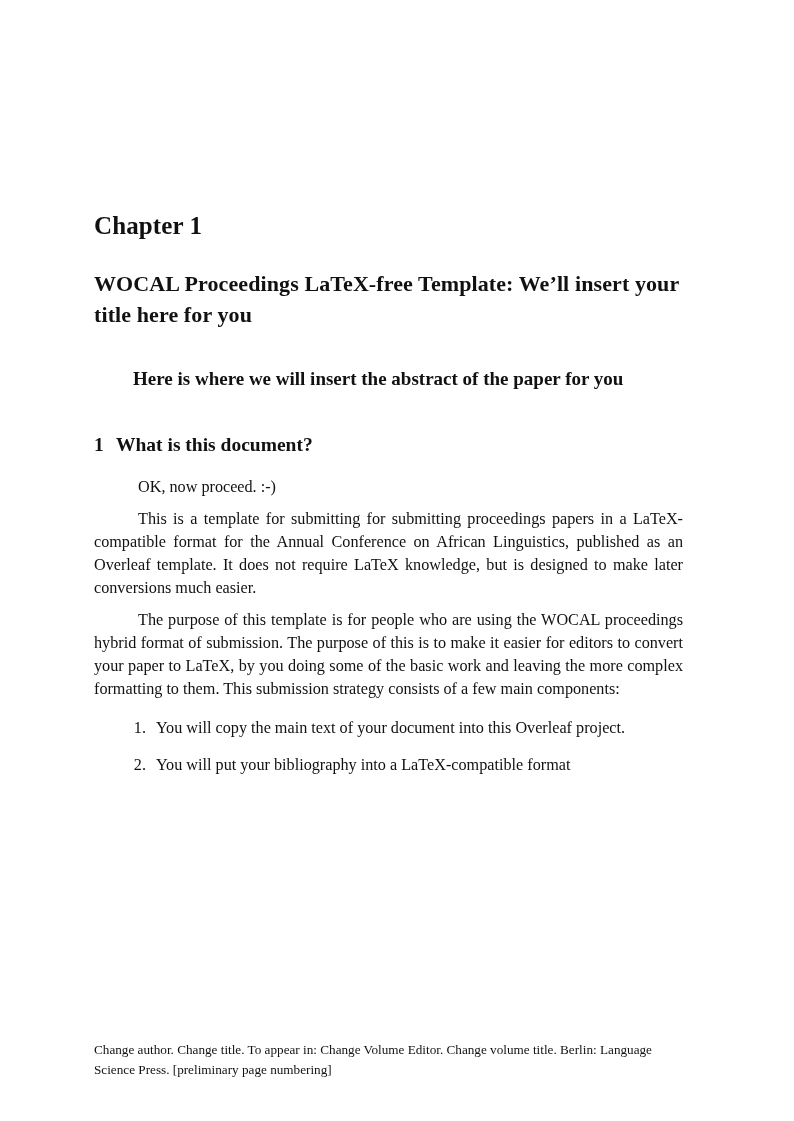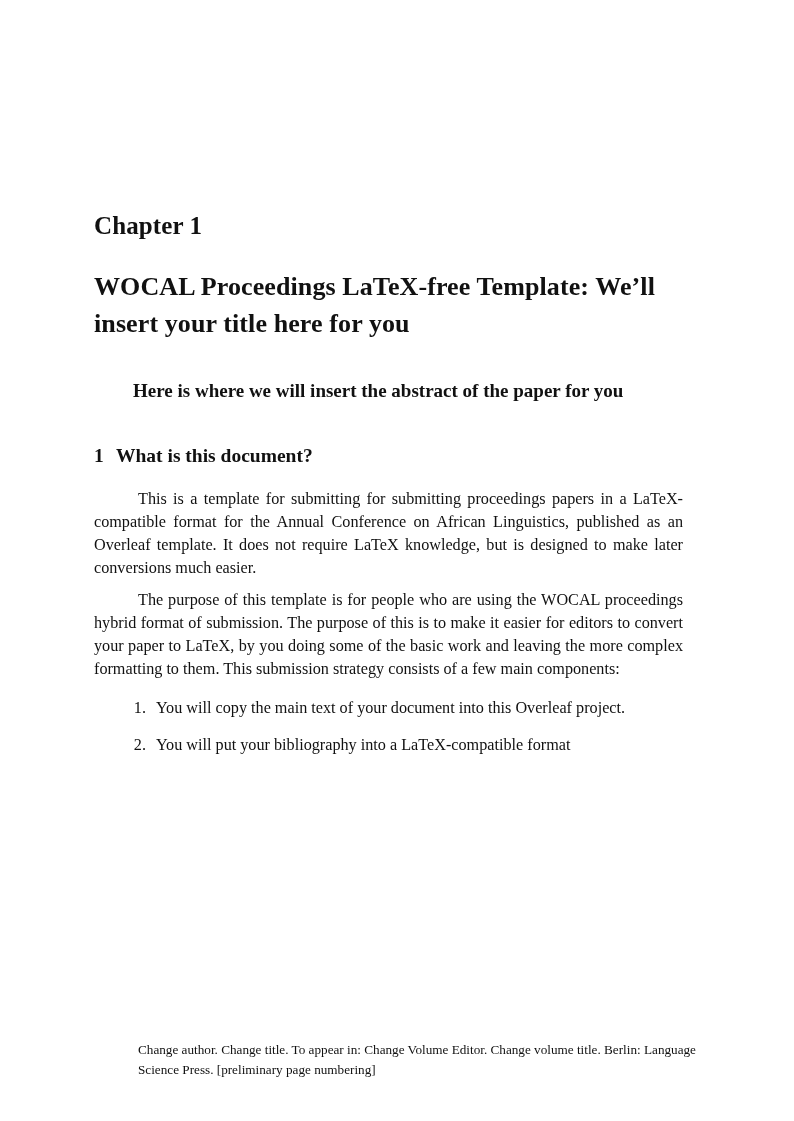--- a/index.html
+++ b/index.html
@@ -33,21 +33,21 @@
 
   .chapter-label {
     font-size: 25px;
     font-weight: bold;
     letter-spacing: 0.1px;
     margin: 0 0 28px 0;
     line-height: 1.1;
   }
 
   .chapter-title {
-    font-size: 26px;
+    font-size: 22px;
     font-weight: bold;
     line-height: 1.45;
     margin: 0 0 34px 0;
     letter-spacing: 0.1px;
   }
 
   .author {
     font-size: 20.5px;
     font-weight: normal;
     line-height: 1.2;
@@ -113,21 +113,20 @@
   }
 
   .footer {
     position: absolute;
     left: 94px;
     top: 1040px;
     width: 570px;
     font-size: 13.2px;
     line-height: 1.55;
     color: #111;
-    margin-left: 44px;
   }
 </style>
 </head>
 <body>
 
 <div class="page">
 
   <div class="content">
 
     <div class="chapter-label">Chapter 1</div>
@@ -136,20 +135,21 @@
 
 
 
     <div class="abstract">Here is where we will insert the abstract of the paper for you</div>
 
     <h2 class="section-heading">
       <span class="num">1</span><span>What is this document?</span>
     </h2>
 
 
+    <p class="body indent">OK, now proceed. :-)</p>
 
     <p class="body indent">This is a template for submitting for submitting proceedings papers in a LaTeX-compatible format for the Annual Conference on African Linguistics, published as an Overleaf template. It does not require LaTeX knowledge, but is designed to make later conversions much easier.</p>
 
     <p class="body indent">The purpose of this template is for people who are using the WOCAL proceedings hybrid format of submission. The purpose of this is to make it easier for editors to convert your paper to LaTeX, by you doing some of the basic work and leaving the more complex formatting to them. This submission strategy consists of a few main components:</p>
 
     <ol class="main-list">
       <li>You will copy the main text of your document into this Overleaf project.</li>
       <li>You will put your bibliography into a LaTeX-compatible format</li>
     </ol>
 

